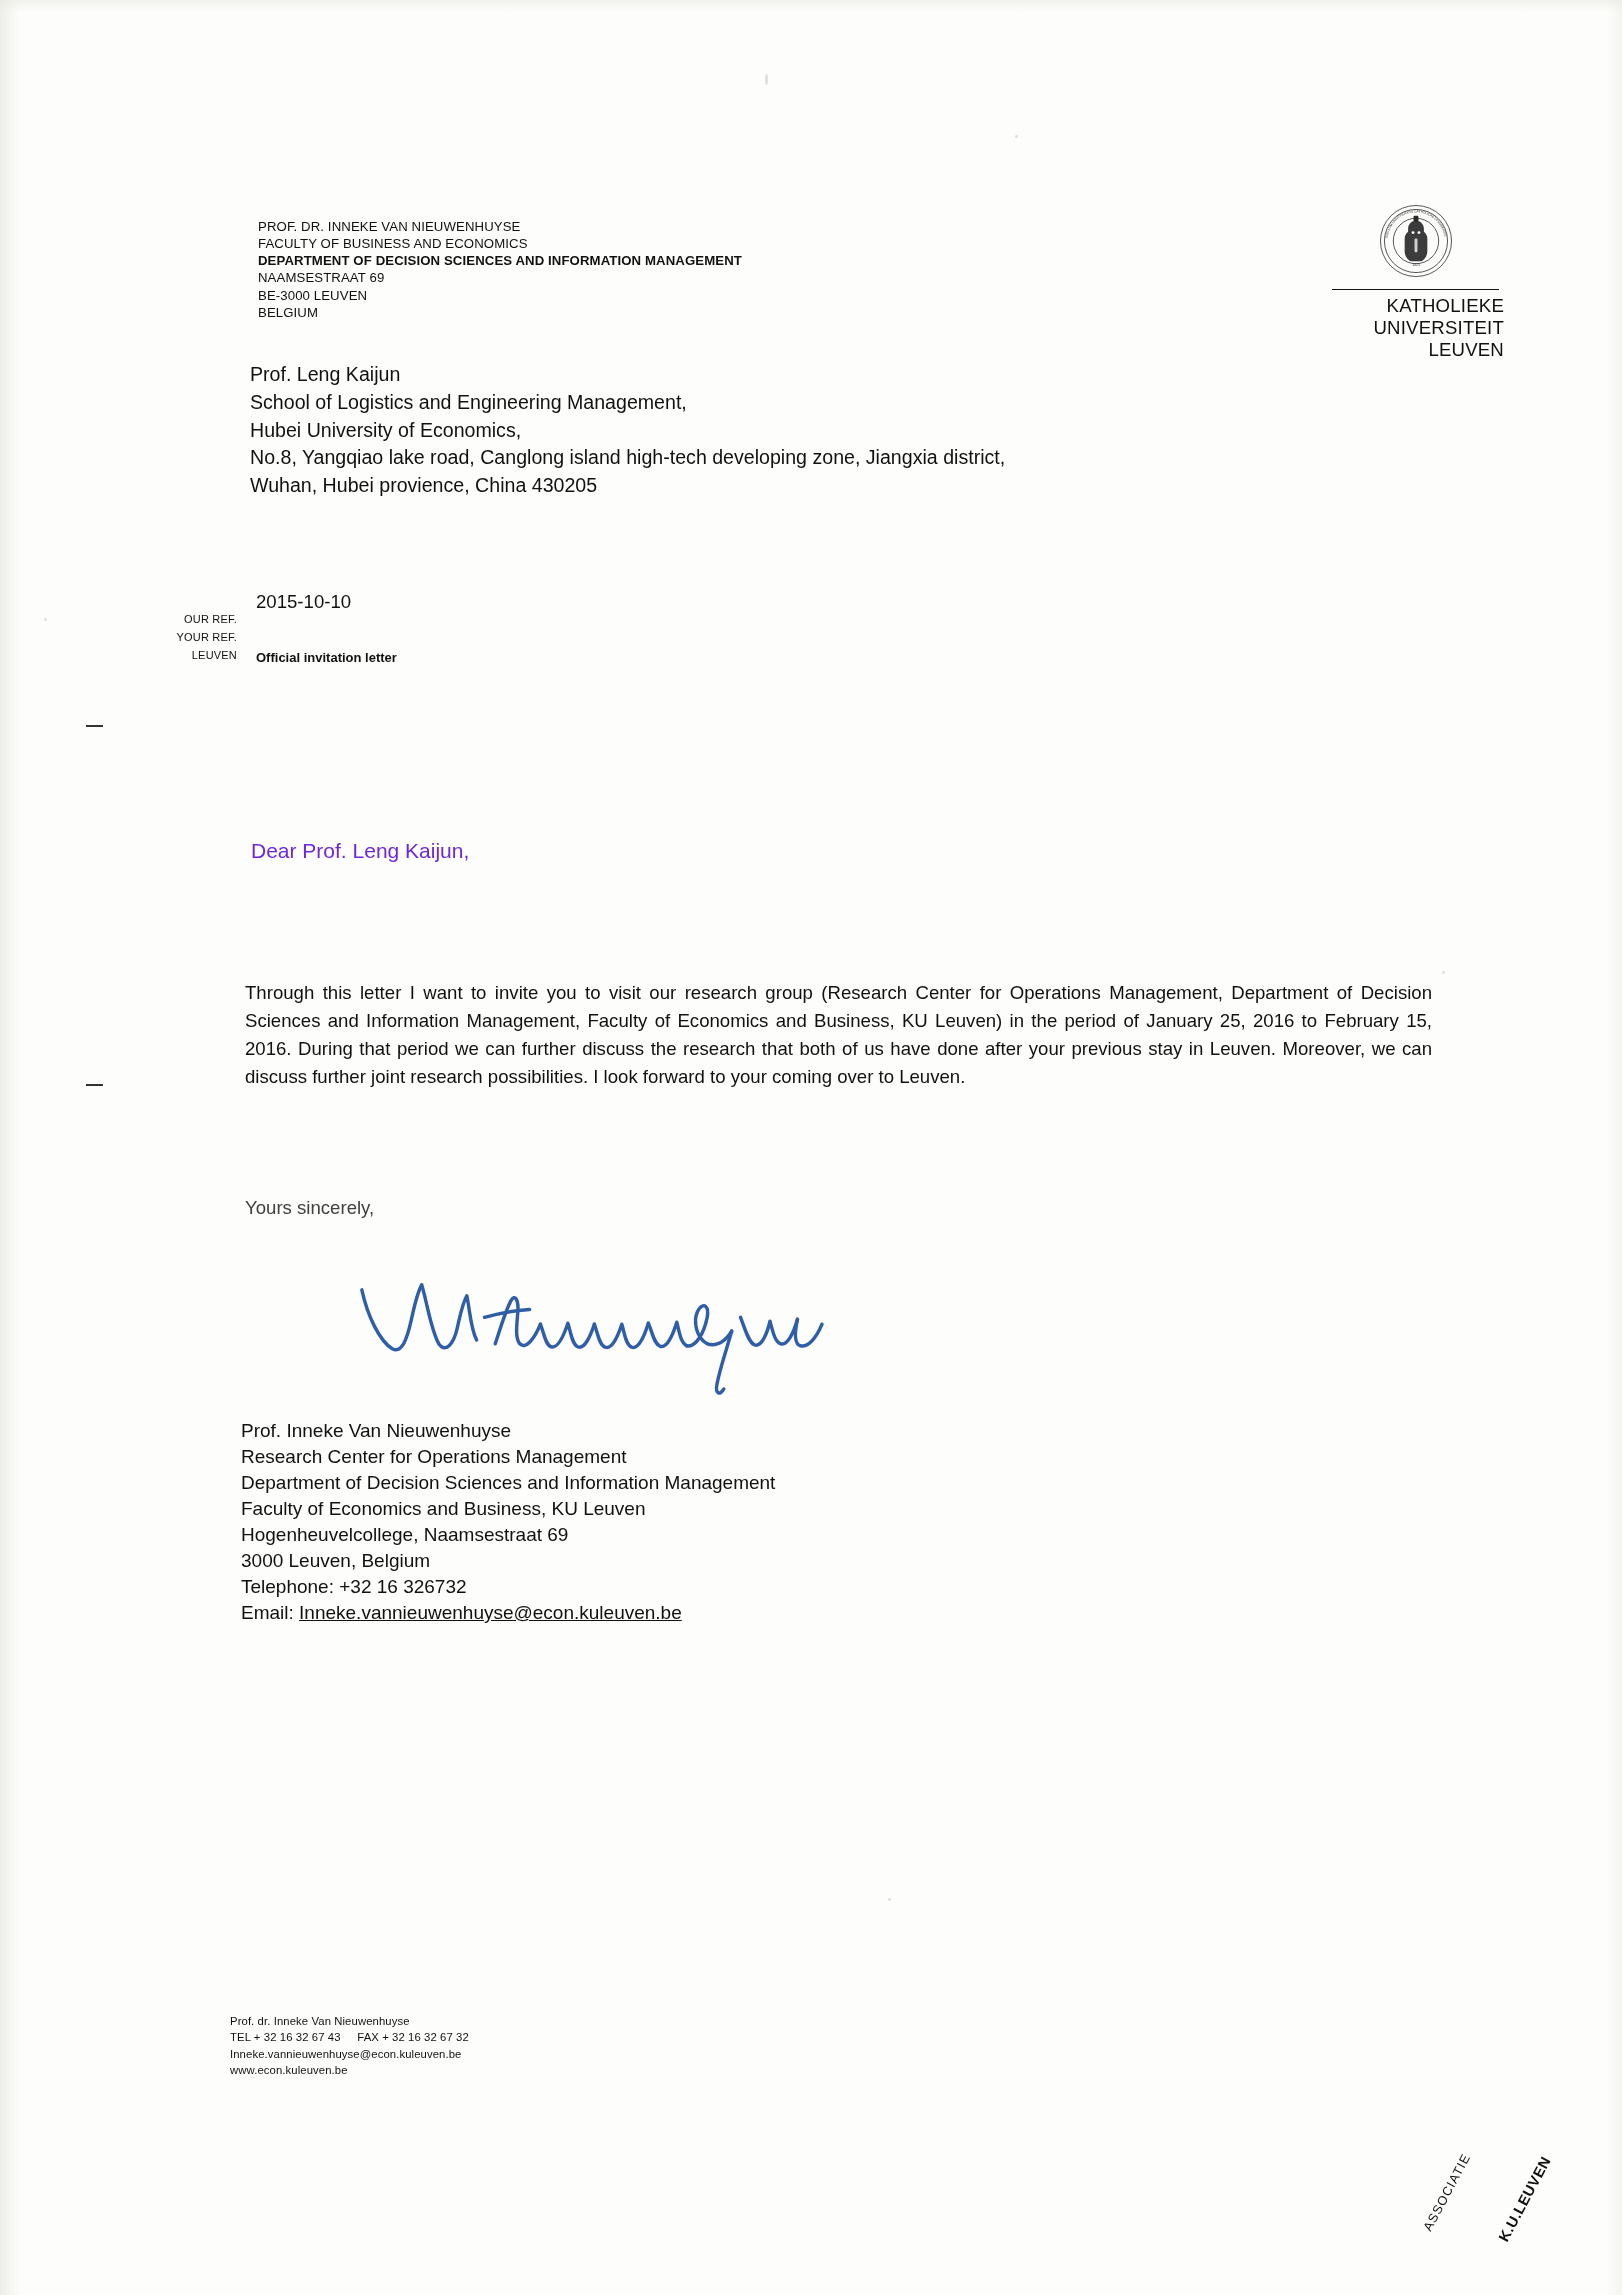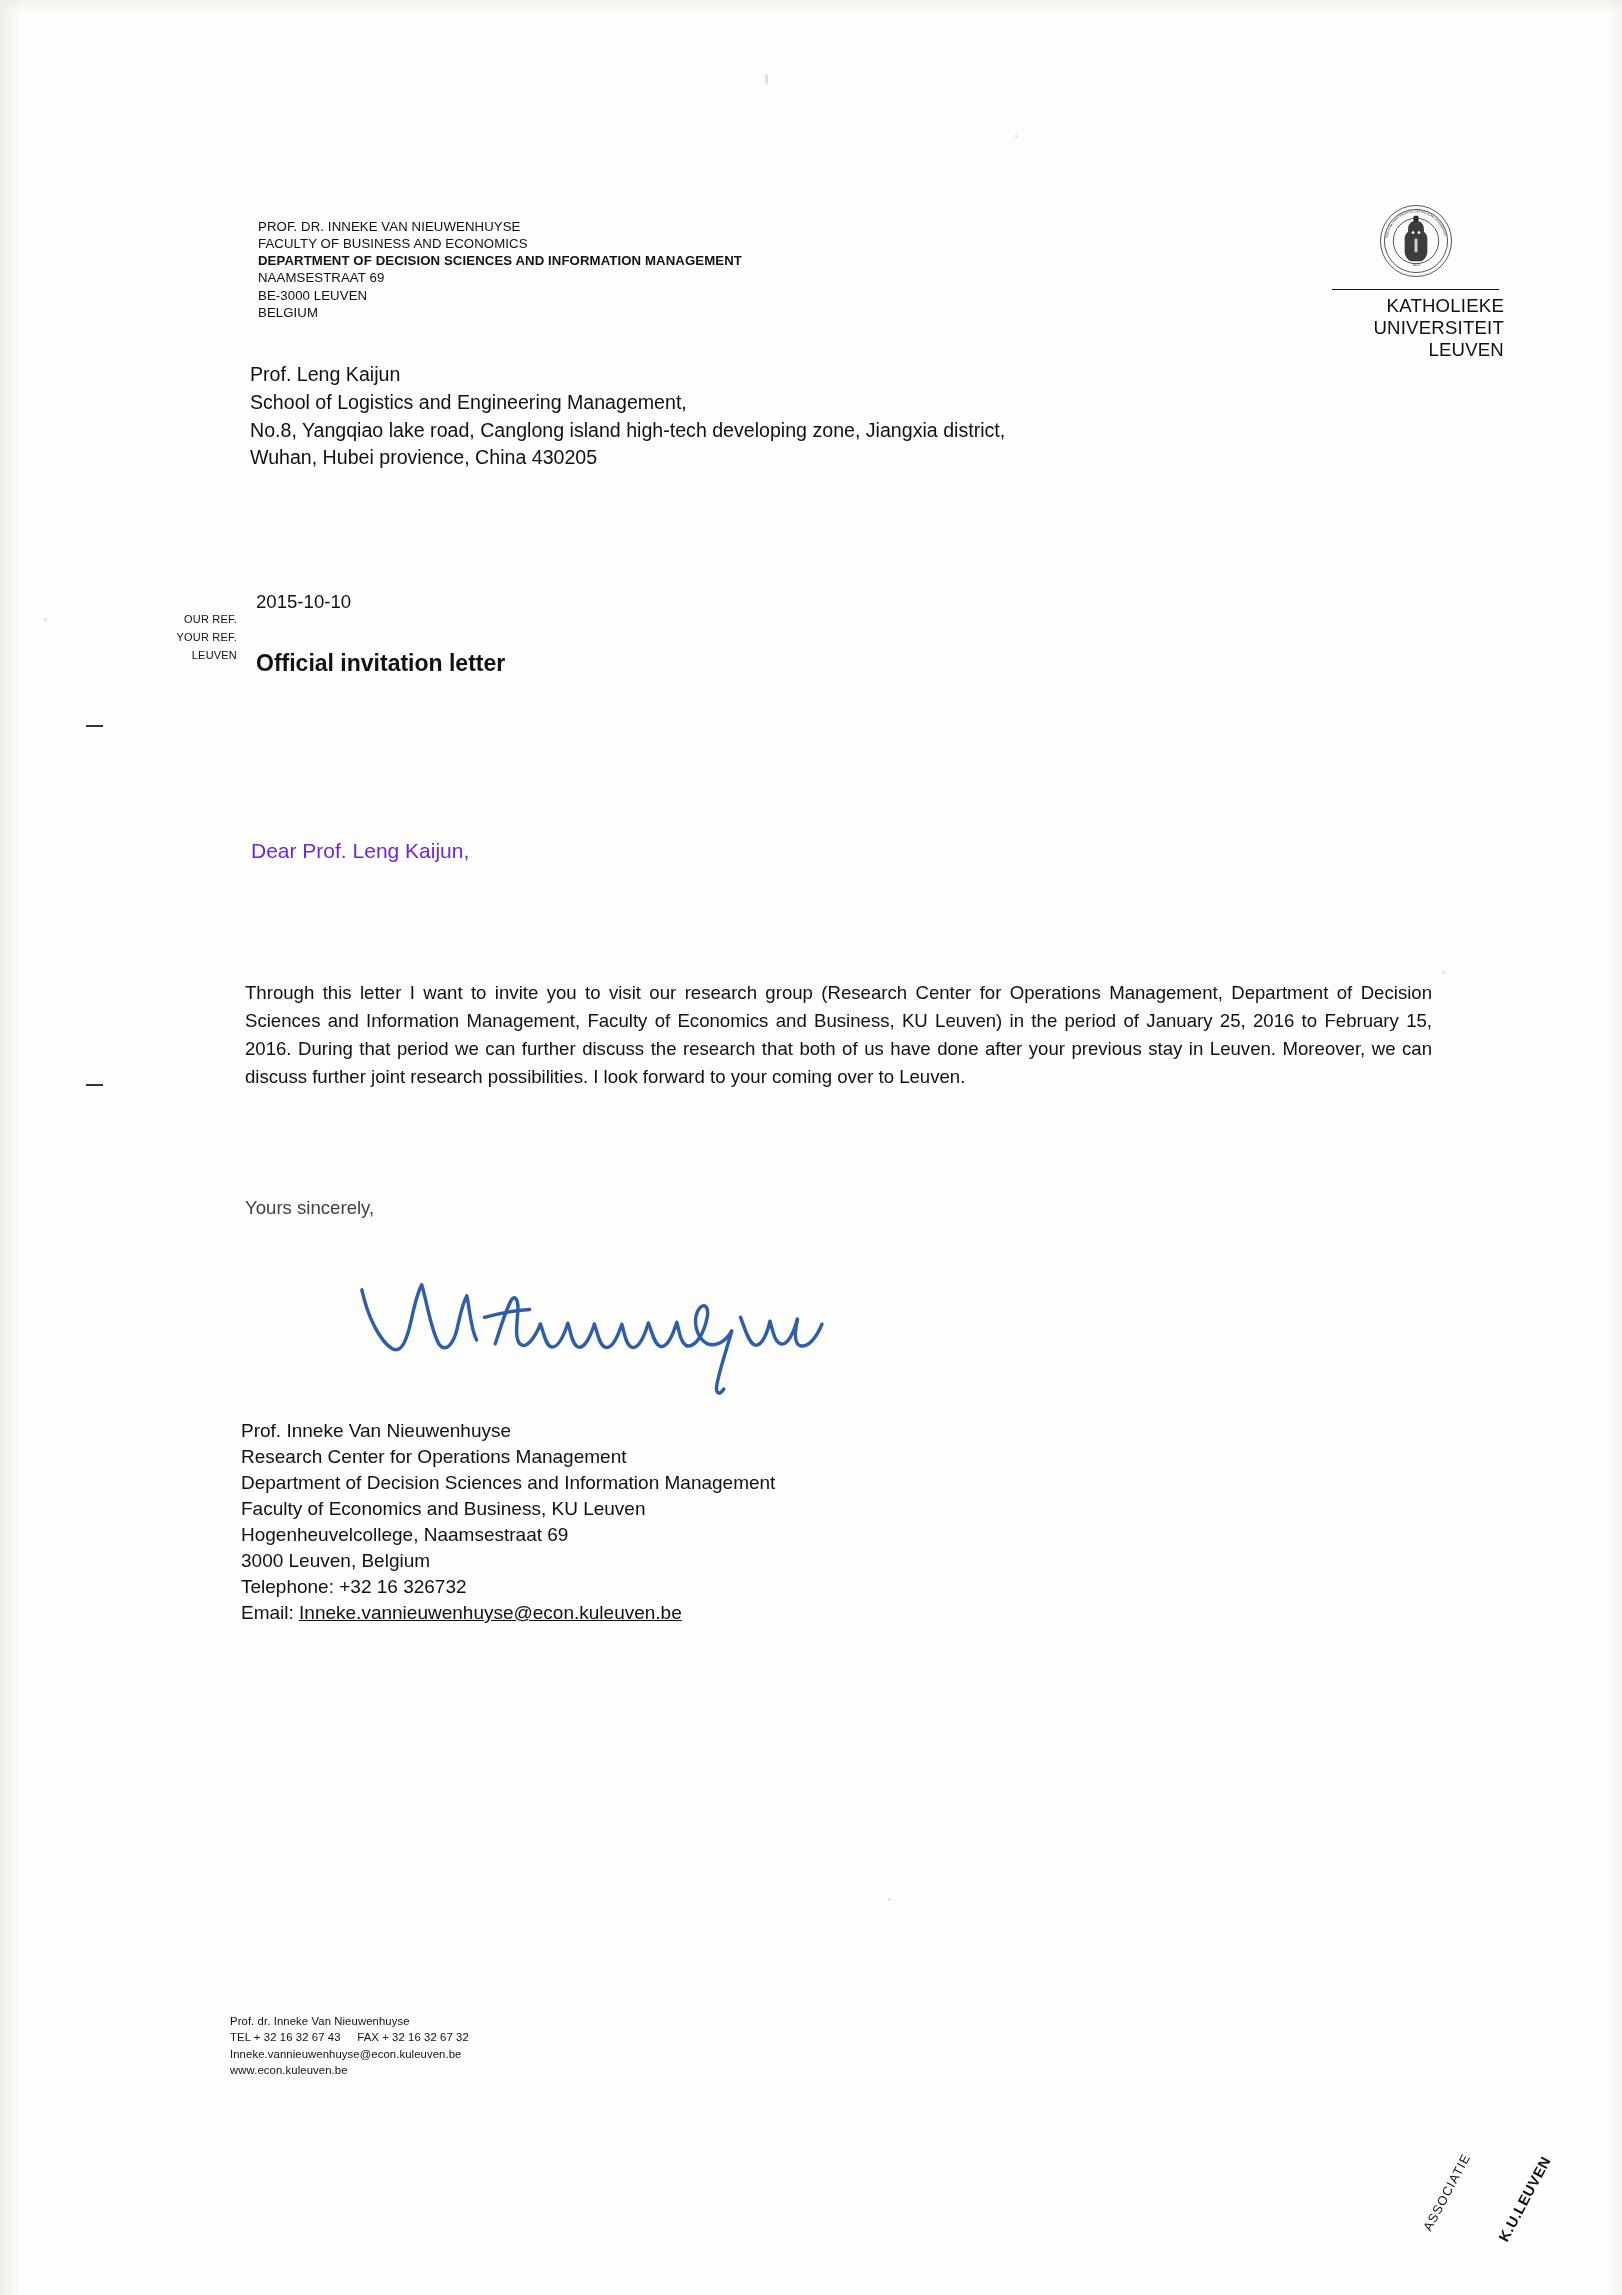--- a/index.html
+++ b/index.html
@@ -112,21 +112,21 @@
     line-height: 1.62;
     letter-spacing: 0.2px;
     text-align: right;
     width: 105px;
     color: #111;
   }
   .subject {
     position: absolute;
     left: 256px;
     top: 650px;
-    font-size: 23px;
+    font-size: 13px;
     font-weight: bold;
     color: #111;
   }
   .tick-1 {
     position: absolute;
     left: 86px;
     top: 725px;
     width: 16.7px;
     height: 1.5px;
     background: #333;
@@ -273,20 +273,21 @@
     <div class="logo-name">
       <div>KATHOLIEKE</div>
       <div>UNIVERSITEIT</div>
       <div>LEUVEN</div>
     </div>
   </div>
 
   <div class="recipient">
     <div>Prof. Leng Kaijun</div>
     <div>School of Logistics and Engineering Management,</div>
+    <div>Hubei University of Economics,</div>
     <div>No.8, Yangqiao lake road, Canglong island high-tech developing zone, Jiangxia district,</div>
     <div>Wuhan, Hubei provience, China 430205</div>
   </div>
 
   <div class="date">2015-10-10</div>
   <div class="ref-labels">
     <div>OUR REF.</div>
     <div>YOUR REF.</div>
     <div>LEUVEN</div>
   </div>

